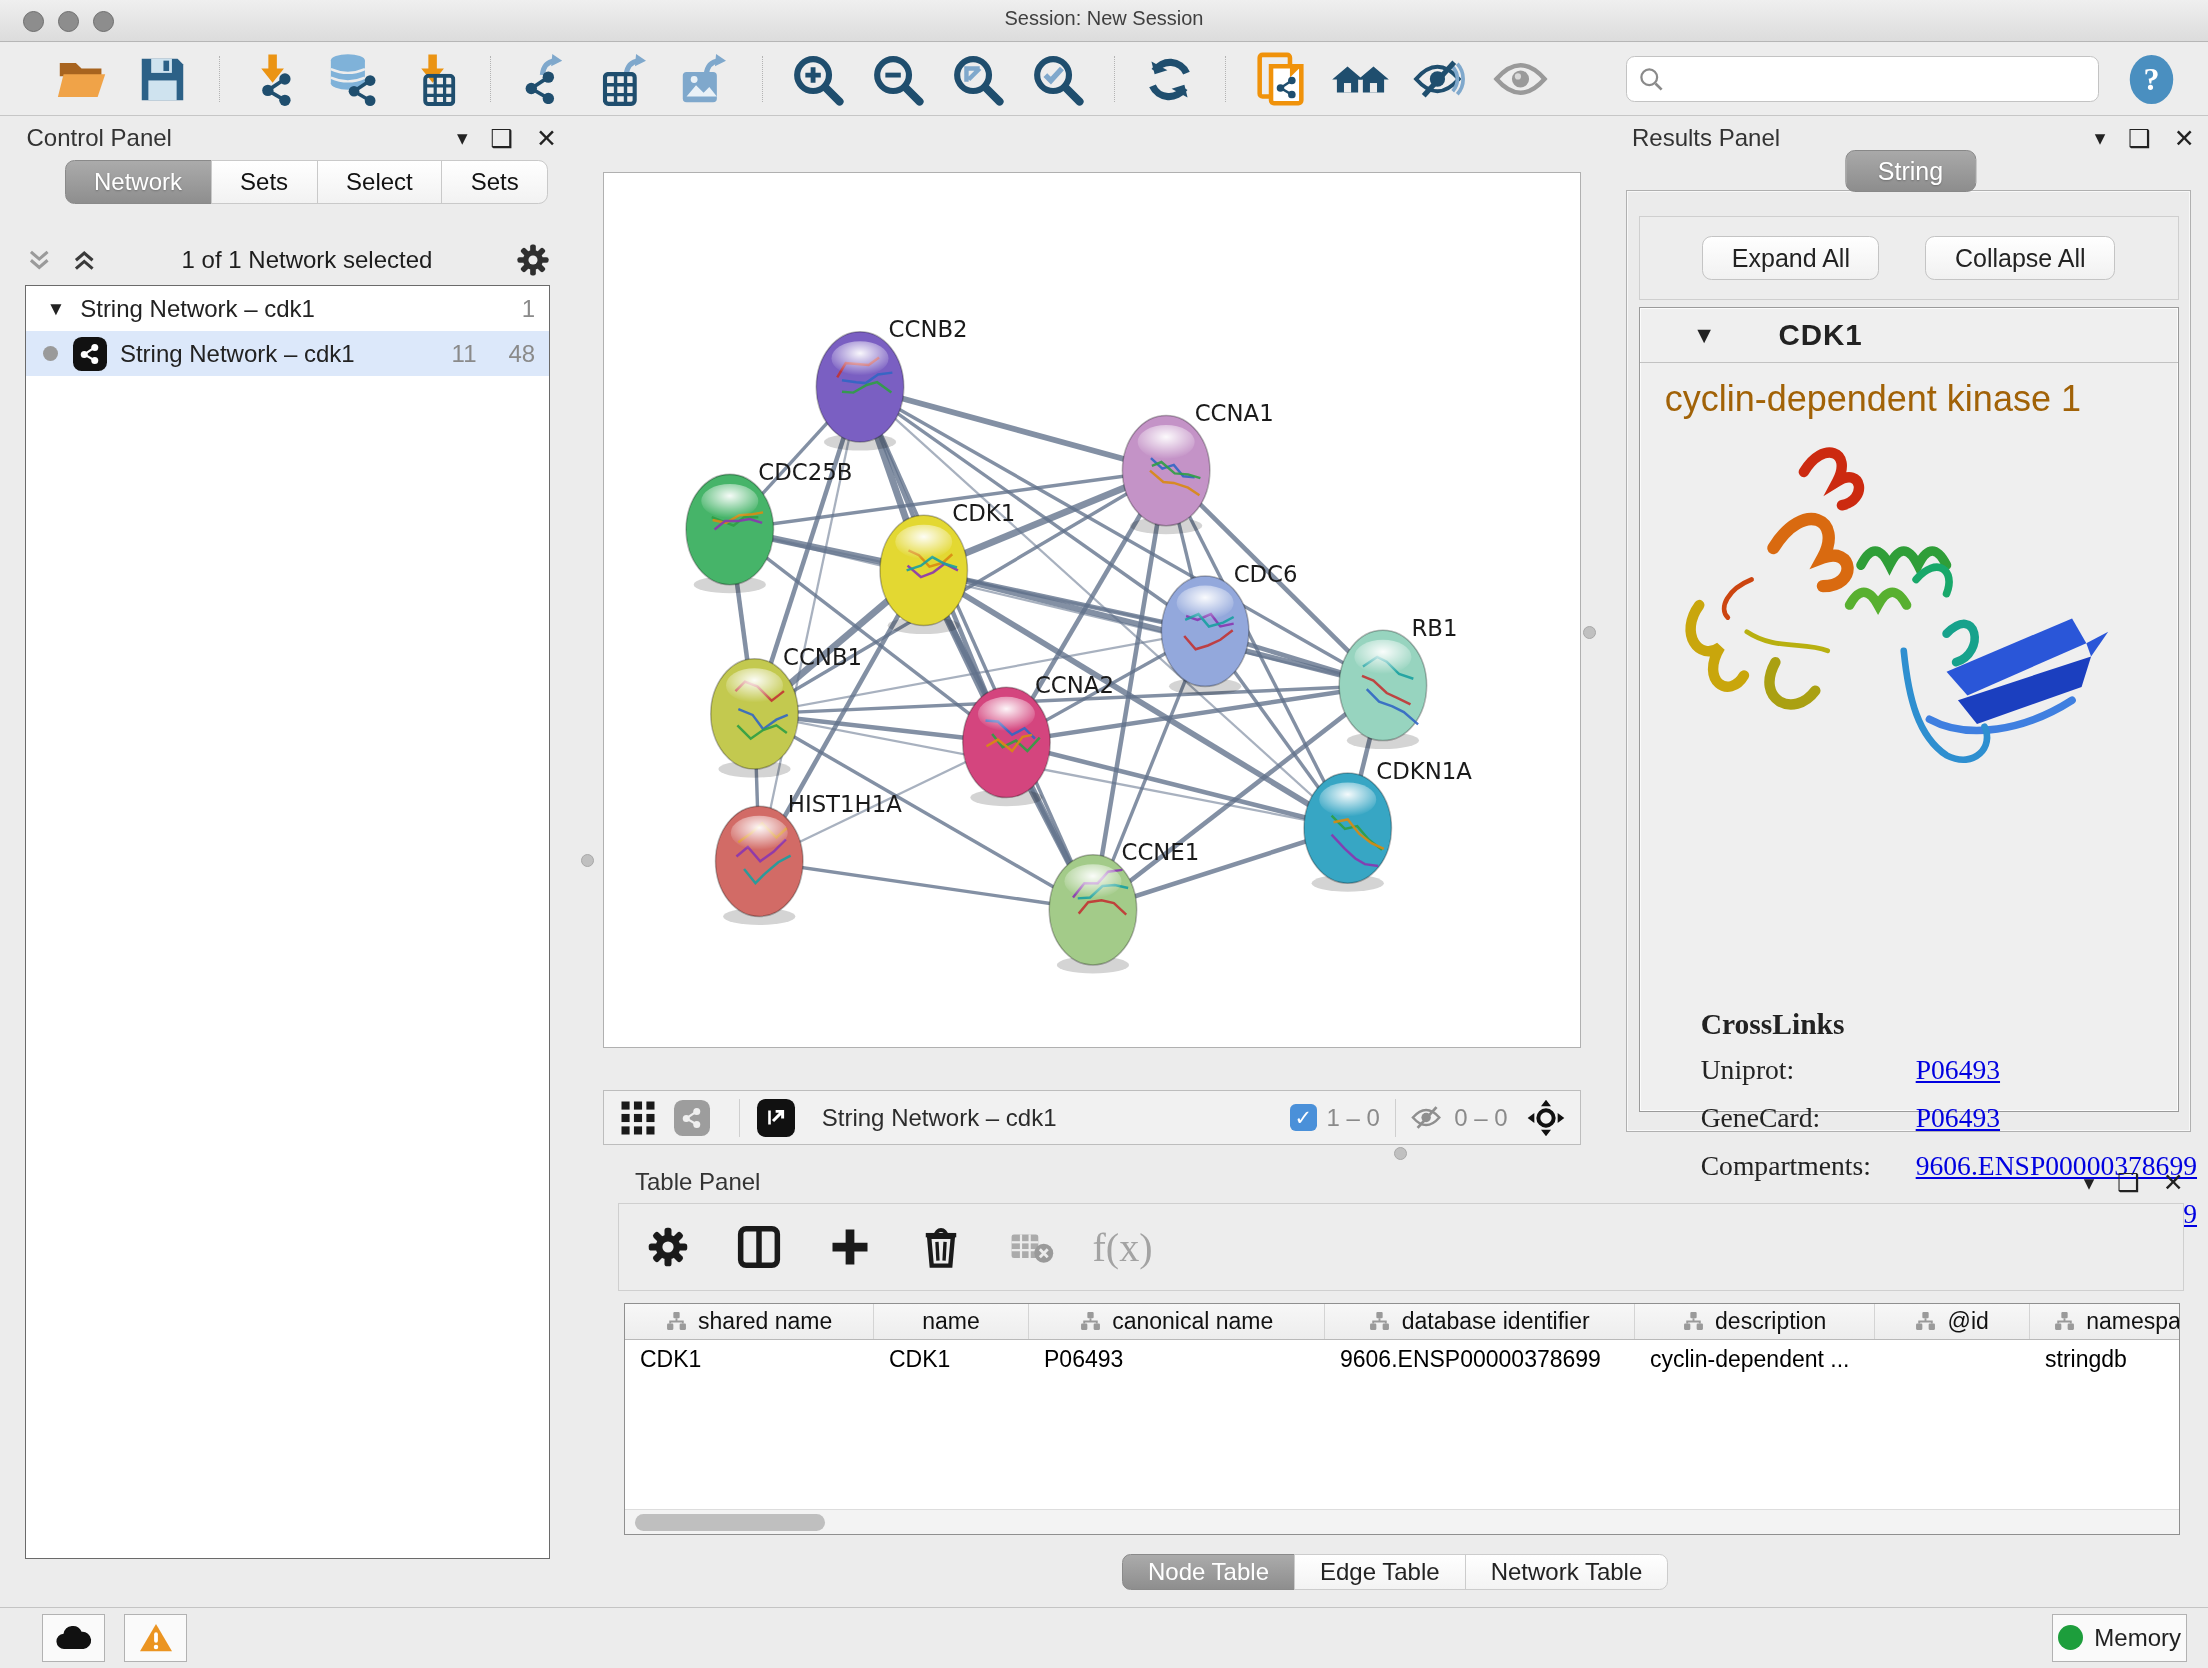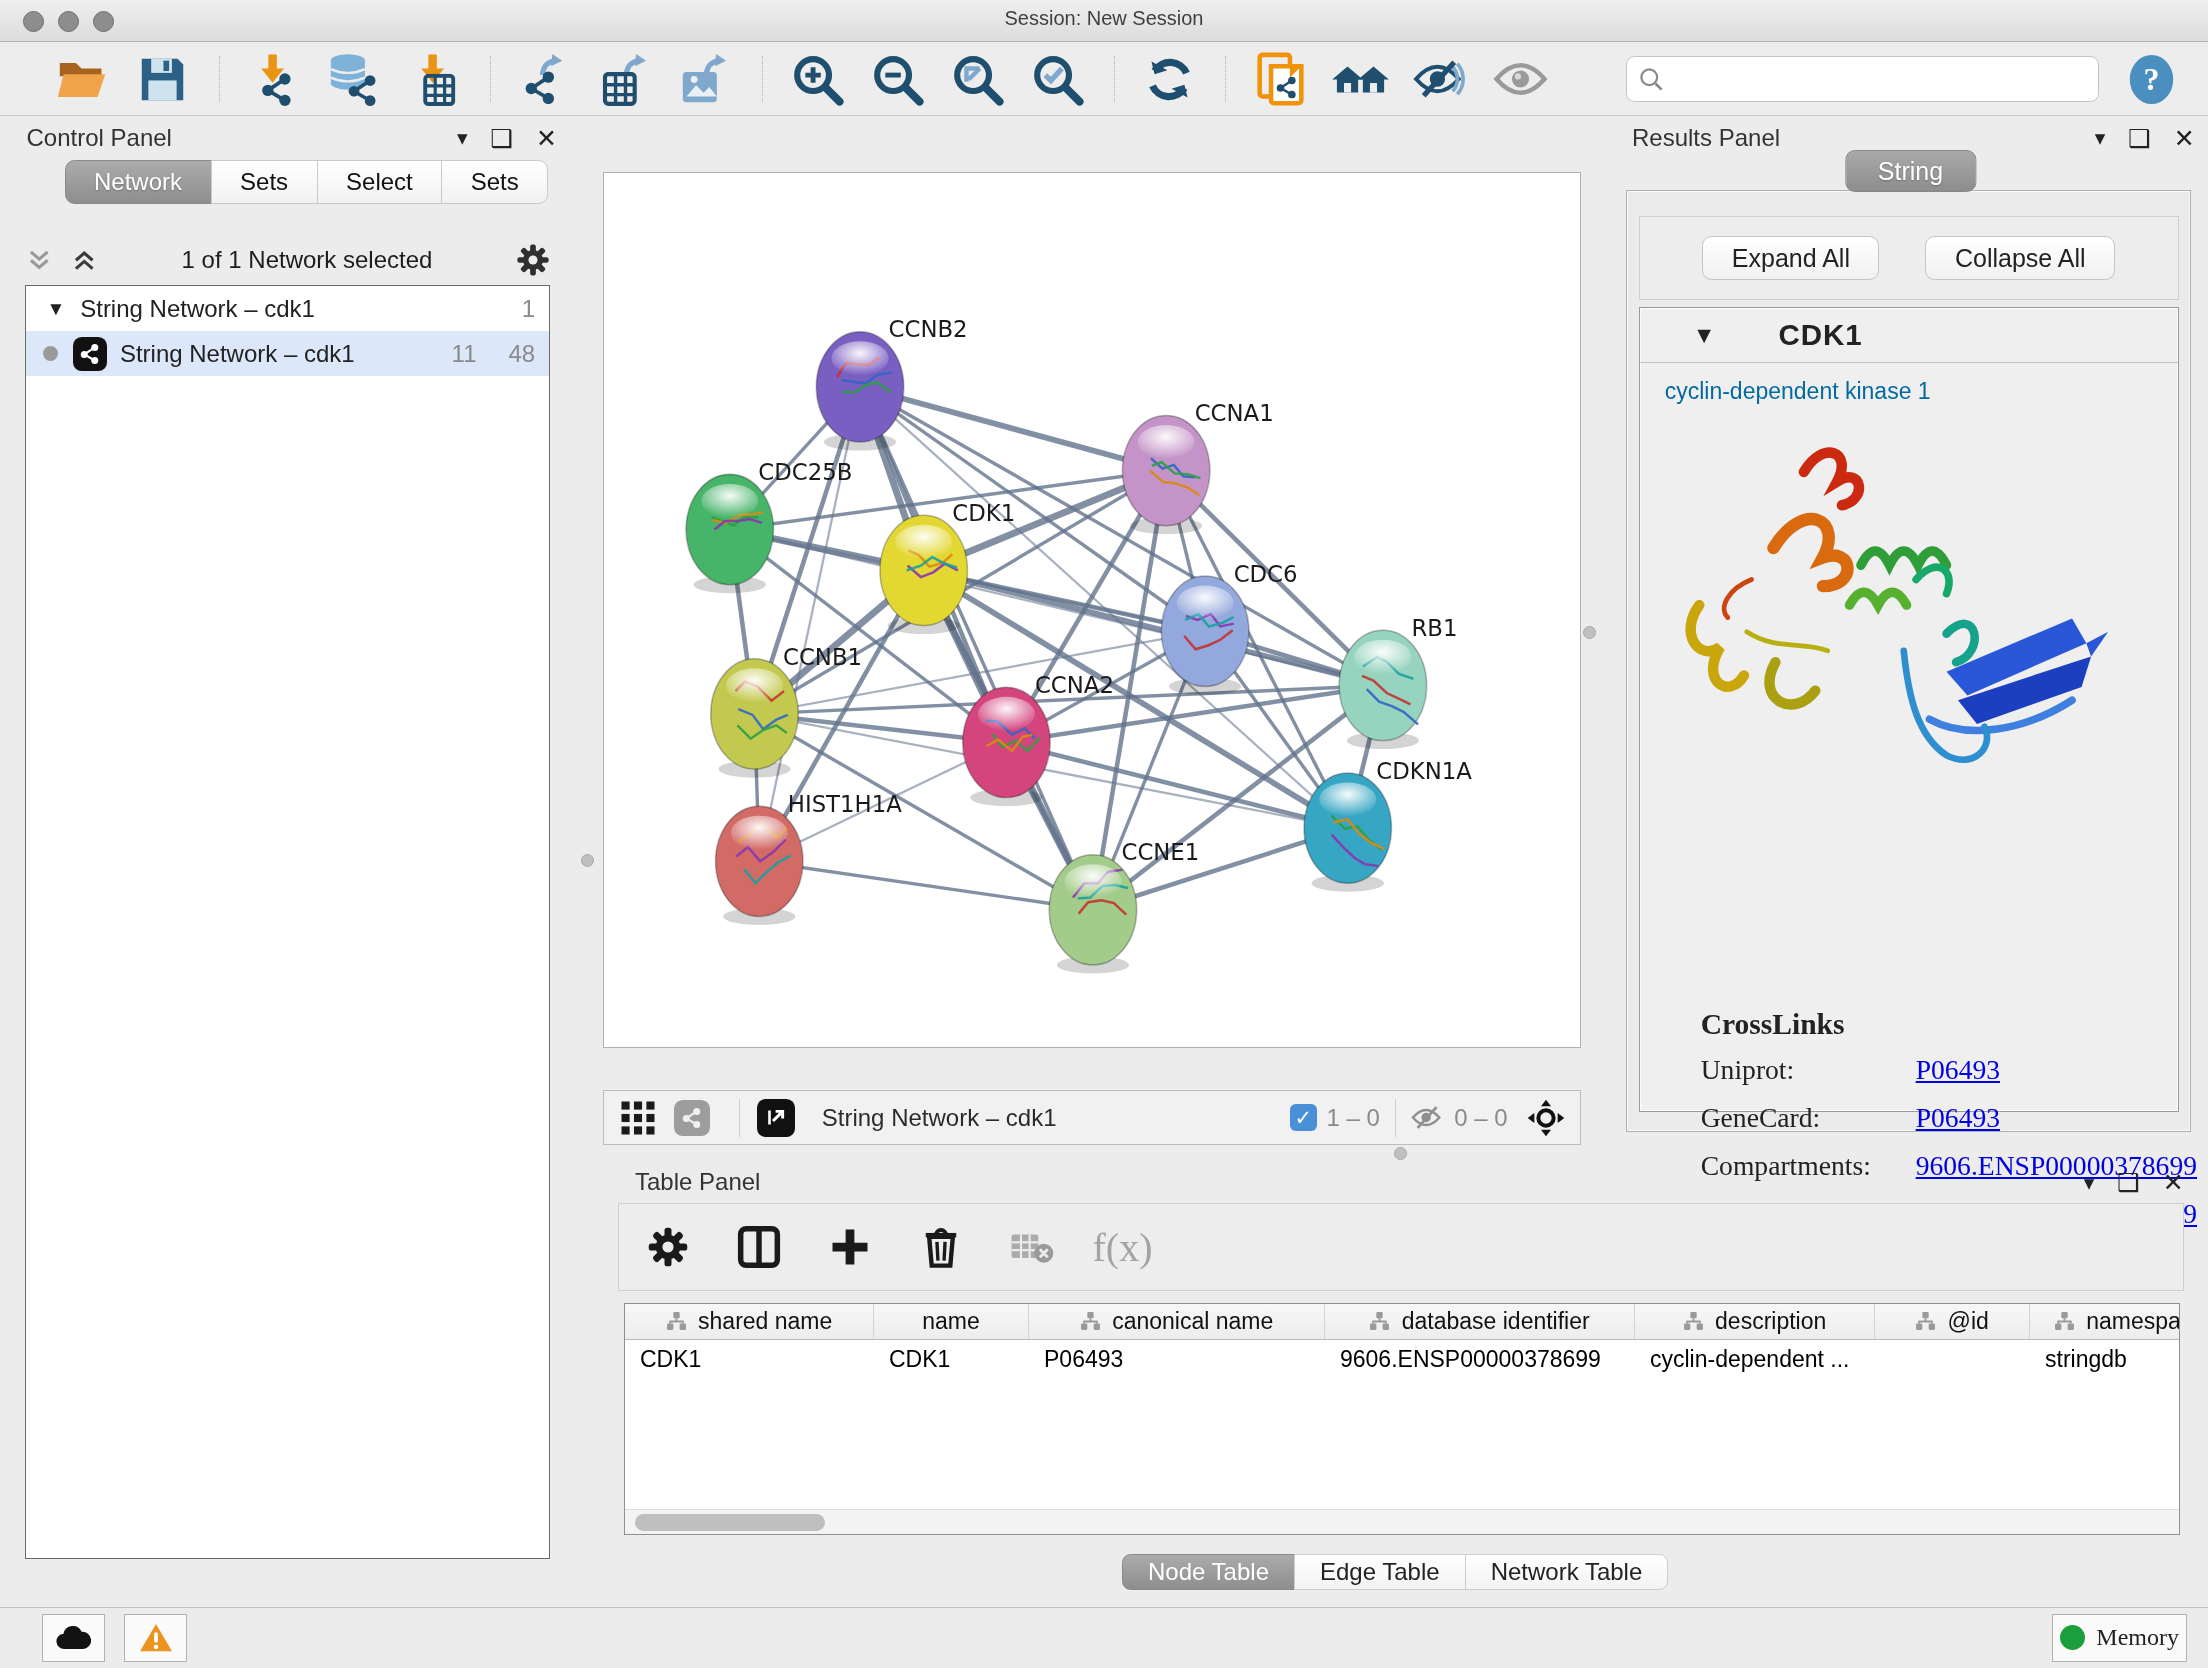--- a/index.html
+++ b/index.html
@@ -78,21 +78,21 @@
   .rbtnrow{position:absolute;left:11.4px;top:25px;width:540px;height:84px;background:#ededed;
     border:1px solid #cfcfcf;display:flex;align-items:center;justify-content:center;gap:46px;}
   .rbtn{height:44px;padding:0 28.5px;background:linear-gradient(#ffffff,#f1f1f1);
     border:1px solid #c4c4c4;border-radius:9.5px;font-size:25px;display:flex;align-items:center;
     cursor:pointer;}
   .rsection{position:absolute;left:11.4px;top:116px;width:540px;height:805px;background:#efefef;
     border:1px solid #9a9a9a;box-shadow:inset 0 0 0 1px #fcfcfc;}
   .rsec-head{height:55px;border-bottom:1px solid #c2c2c2;display:flex;align-items:center;}
   .rsec-head .tri{margin-left:53px;font-size:23px;}
   .rsec-head .pname{margin-left:63px;font-size:29.5px;font-weight:700;letter-spacing:1px;}
-  .rdesc{padding:15px 0 0 25px;font-size:23px;color:#0369a1;}
+  .rdesc{padding:15px 0 0 25px;font-size:36px;color:#a16207;}
   .xlinks{position:absolute;left:61px;top:700px;font-family:"Liberation Serif","DejaVu Serif",serif;}
   .xlinks .xt{font-size:29.5px;font-weight:700;margin-bottom:13.3px;}
   .xrow{display:flex;font-size:27.6px;margin-bottom:16px;}
   .xrow .xl{width:215px;}
   .xrow a{color:#0000e0;text-decoration:underline;}
   
   .tpanel{position:absolute;left:603px;top:1155px;width:1594px;height:451px;}
   .tp-toolrow{position:absolute;left:15px;top:48px;width:1566px;height:88px;background:#ededed;
     border:1px solid #cfcfcf;display:flex;align-items:center;padding-left:23px;gap:40px;}
   .tp-toolrow .ticon{width:51px;height:51px;display:flex;align-items:center;justify-content:center;
@@ -113,21 +113,21 @@
   .hthumb{position:absolute;left:9.5px;top:3.8px;width:190px;height:17px;background:#bfbfbf;
     border-radius:8.6px;}
   .ttabs{position:absolute;left:519px;top:399px;display:flex;}
   .ttab{height:36px;padding:0 25px;font-size:24px;display:flex;align-items:center;
     background:linear-gradient(#ffffff,#f3f3f3);border:1px solid #cccccc;margin-right:-1px;cursor:pointer;}
   .ttab:first-child{border-radius:8.6px 0 0 8.6px;}
   .ttab:last-child{border-radius:0 8.6px 8.6px 0;}
   .ttab.selected{background:linear-gradient(#ababab,#8e8e8e);color:#fff;border-color:#8a8a8a;}
   
   .statusbar{position:absolute;left:0;top:1607px;width:2208px;height:61px;background:#ececec;
-    border-top:1px solid #c4c4c4;font-family:Liberation Serif, serif;}
+    border-top:1px solid #c4c4c4;}
   .sbtn{position:absolute;top:5.7px;height:48px;background:#fafafa;border:1.9px solid #b2b2b2;
     display:flex;align-items:center;justify-content:center;cursor:pointer;}
   .membtn{right:21px;width:135px;gap:11.4px;font-size:24px;}
   .memdot{width:25px;height:25px;border-radius:50%;background:#1d9e3c;}
   .handle{position:absolute;width:13.3px;height:13.3px;border-radius:50%;background:#c0c0c0;
     border:1px solid #a8a8a8;}
 </style>
 </head>
 <body>
 

